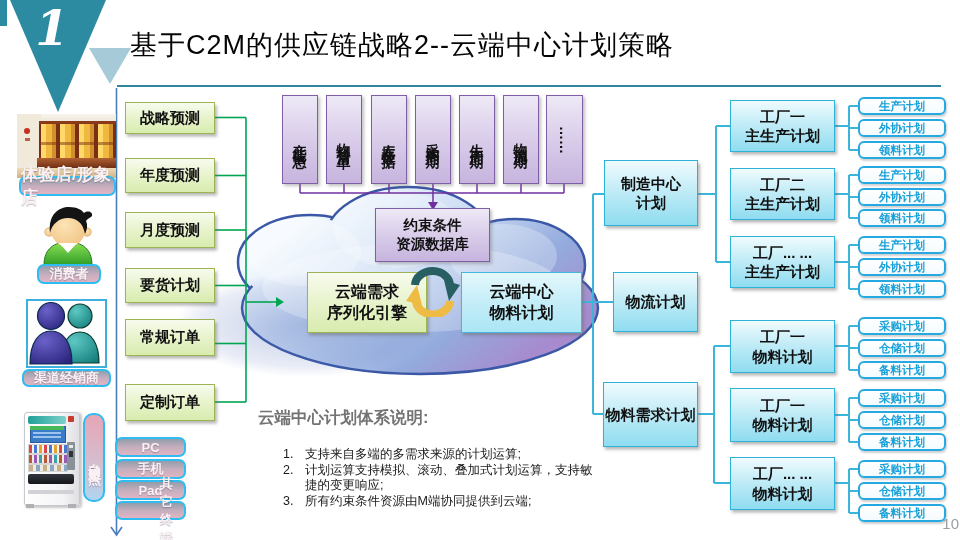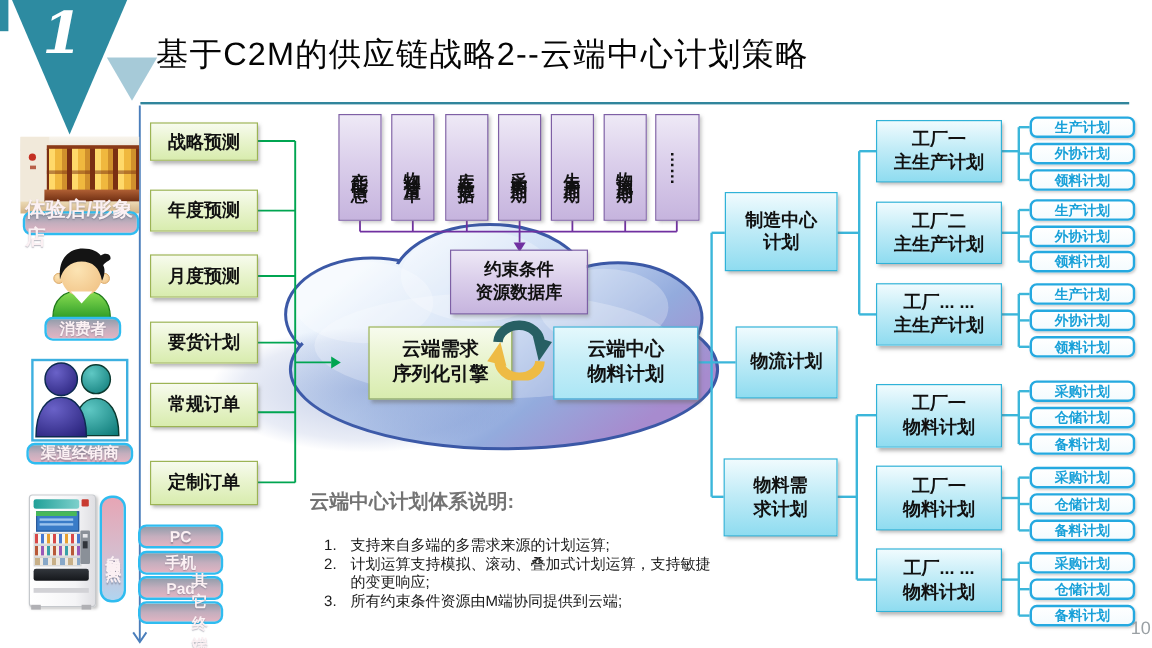--- a/index.html
+++ b/index.html
@@ -10,21 +10,21 @@
   .box{position:absolute;z-index:2;display:flex;align-items:center;justify-content:center;text-align:center;box-sizing:border-box;}
   .gbox{background:linear-gradient(180deg,#f7fbee 0%,#e9f4cf 45%,#d8ecae 100%);border:1.5px solid #9cb454;box-shadow:2px 2.5px 3px rgba(110,110,110,.5);font-weight:700;font-size:15px;color:#111;}
   .pbox{background:linear-gradient(180deg,#eee9f6 0%,#dbcfeb 45%,#c6b4de 100%);border:1.3px solid #7e5fa5;box-shadow:2px 2px 3px rgba(120,120,120,.45);font-weight:700;font-size:14px;color:#111;writing-mode:vertical-rl;letter-spacing:4px;justify-content:center;}
   .cbox{background:linear-gradient(180deg,#f0fbfe 0%,#c2ecf7 45%,#8fdcf0 100%);border:1.5px solid #2fb2d8;box-shadow:2px 2.5px 3px rgba(110,110,110,.5);font-weight:700;font-size:15px;color:#111;line-height:1.3;}
   .sbox{background:linear-gradient(180deg,#ffffff 0%,#f4fbfe 100%);border:2px solid #25a9e0;border-radius:6px;color:#18a0d8;font-weight:700;font-size:11.5px;box-shadow:1px 1.5px 2px rgba(120,120,120,.35);}
   .pill{background:linear-gradient(180deg,rgba(122,135,152,.82) 0%,rgba(186,160,178,.85) 50%,rgba(222,172,188,.9) 100%);border:2px solid #2fbcf0;border-radius:7px;color:#fbf0f3;font-weight:700;font-size:13px;display:flex;align-items:center;justify-content:center;z-index:3;position:absolute;box-sizing:border-box;text-shadow:0 1px 1px rgba(90,90,110,.45);}
   .title{position:absolute;left:130px;top:27px;font-size:27px;font-weight:400;color:#050505;z-index:2;letter-spacing:1px;white-space:nowrap;}
   .notes-heading{position:absolute;left:258px;top:407px;font-size:16.5px;font-weight:700;color:#737373;z-index:2;}
   .notes-list{position:absolute;left:258px;top:447px;width:340px;z-index:2;font-size:12.5px;color:#1a1a1a;line-height:15.5px;}
   .notes-list ol{margin:0;padding-left:26px;}
-  .notes-list li{margin-bottom:0;padding-left:8px;}
+  .notes-list li{margin-bottom:0;padding-left:8px;margin-left:13px;}
   .pagenum{position:absolute;left:925px;top:515px;font-size:15px;color:#9aa0a4;z-index:2;width:34px;text-align:right;}
 </style>
 </head>
 <body>
 
 <div class="slide">
 
   <svg id="lines" width="960" height="540" viewBox="0 0 960 540">
     <defs>
       <linearGradient id="cloudGrad" gradientUnits="userSpaceOnUse" x1="350" y1="185" x2="500" y2="380">
@@ -258,21 +258,21 @@
     <polygon points="41,15 57,20 46,36" fill="#275f63"></polygon>
     <path d="M47,36 A 17 14 0 0 1 13 35" stroke="#eebb44" stroke-width="8" fill="none"></path>
     <polygon points="19,40 3,36 14,20" fill="#eebb44"></polygon>
   </svg>
 
   <div class="box cbox" style="left:604px;top:160px;width:94px;height:66px;flex-direction:column;">
     <span>制造中心</span>
       <span>计划</span>
   </div>
   <div class="box cbox" style="left:613px;top:272px;width:85px;height:60px;">物流计划</div>
-  <div class="box cbox" style="left:603px;top:382px;width:95px;height:65px;flex-direction:column;">
+  <div class="box cbox" style="left:603px;top:382px;width:95px;height:65px;flex-direction:row;">
     <span>物料需</span>
       <span>求计划</span>
   </div>
 
   <div class="box cbox" style="left:730px;top:100px;width:105px;height:52px;flex-direction:column;">
     <span>工厂一</span>
       <span>主生产计划</span>
   </div>
   <div class="box cbox" style="left:730px;top:168px;width:105px;height:52px;flex-direction:column;">
     <span>工厂二</span>

